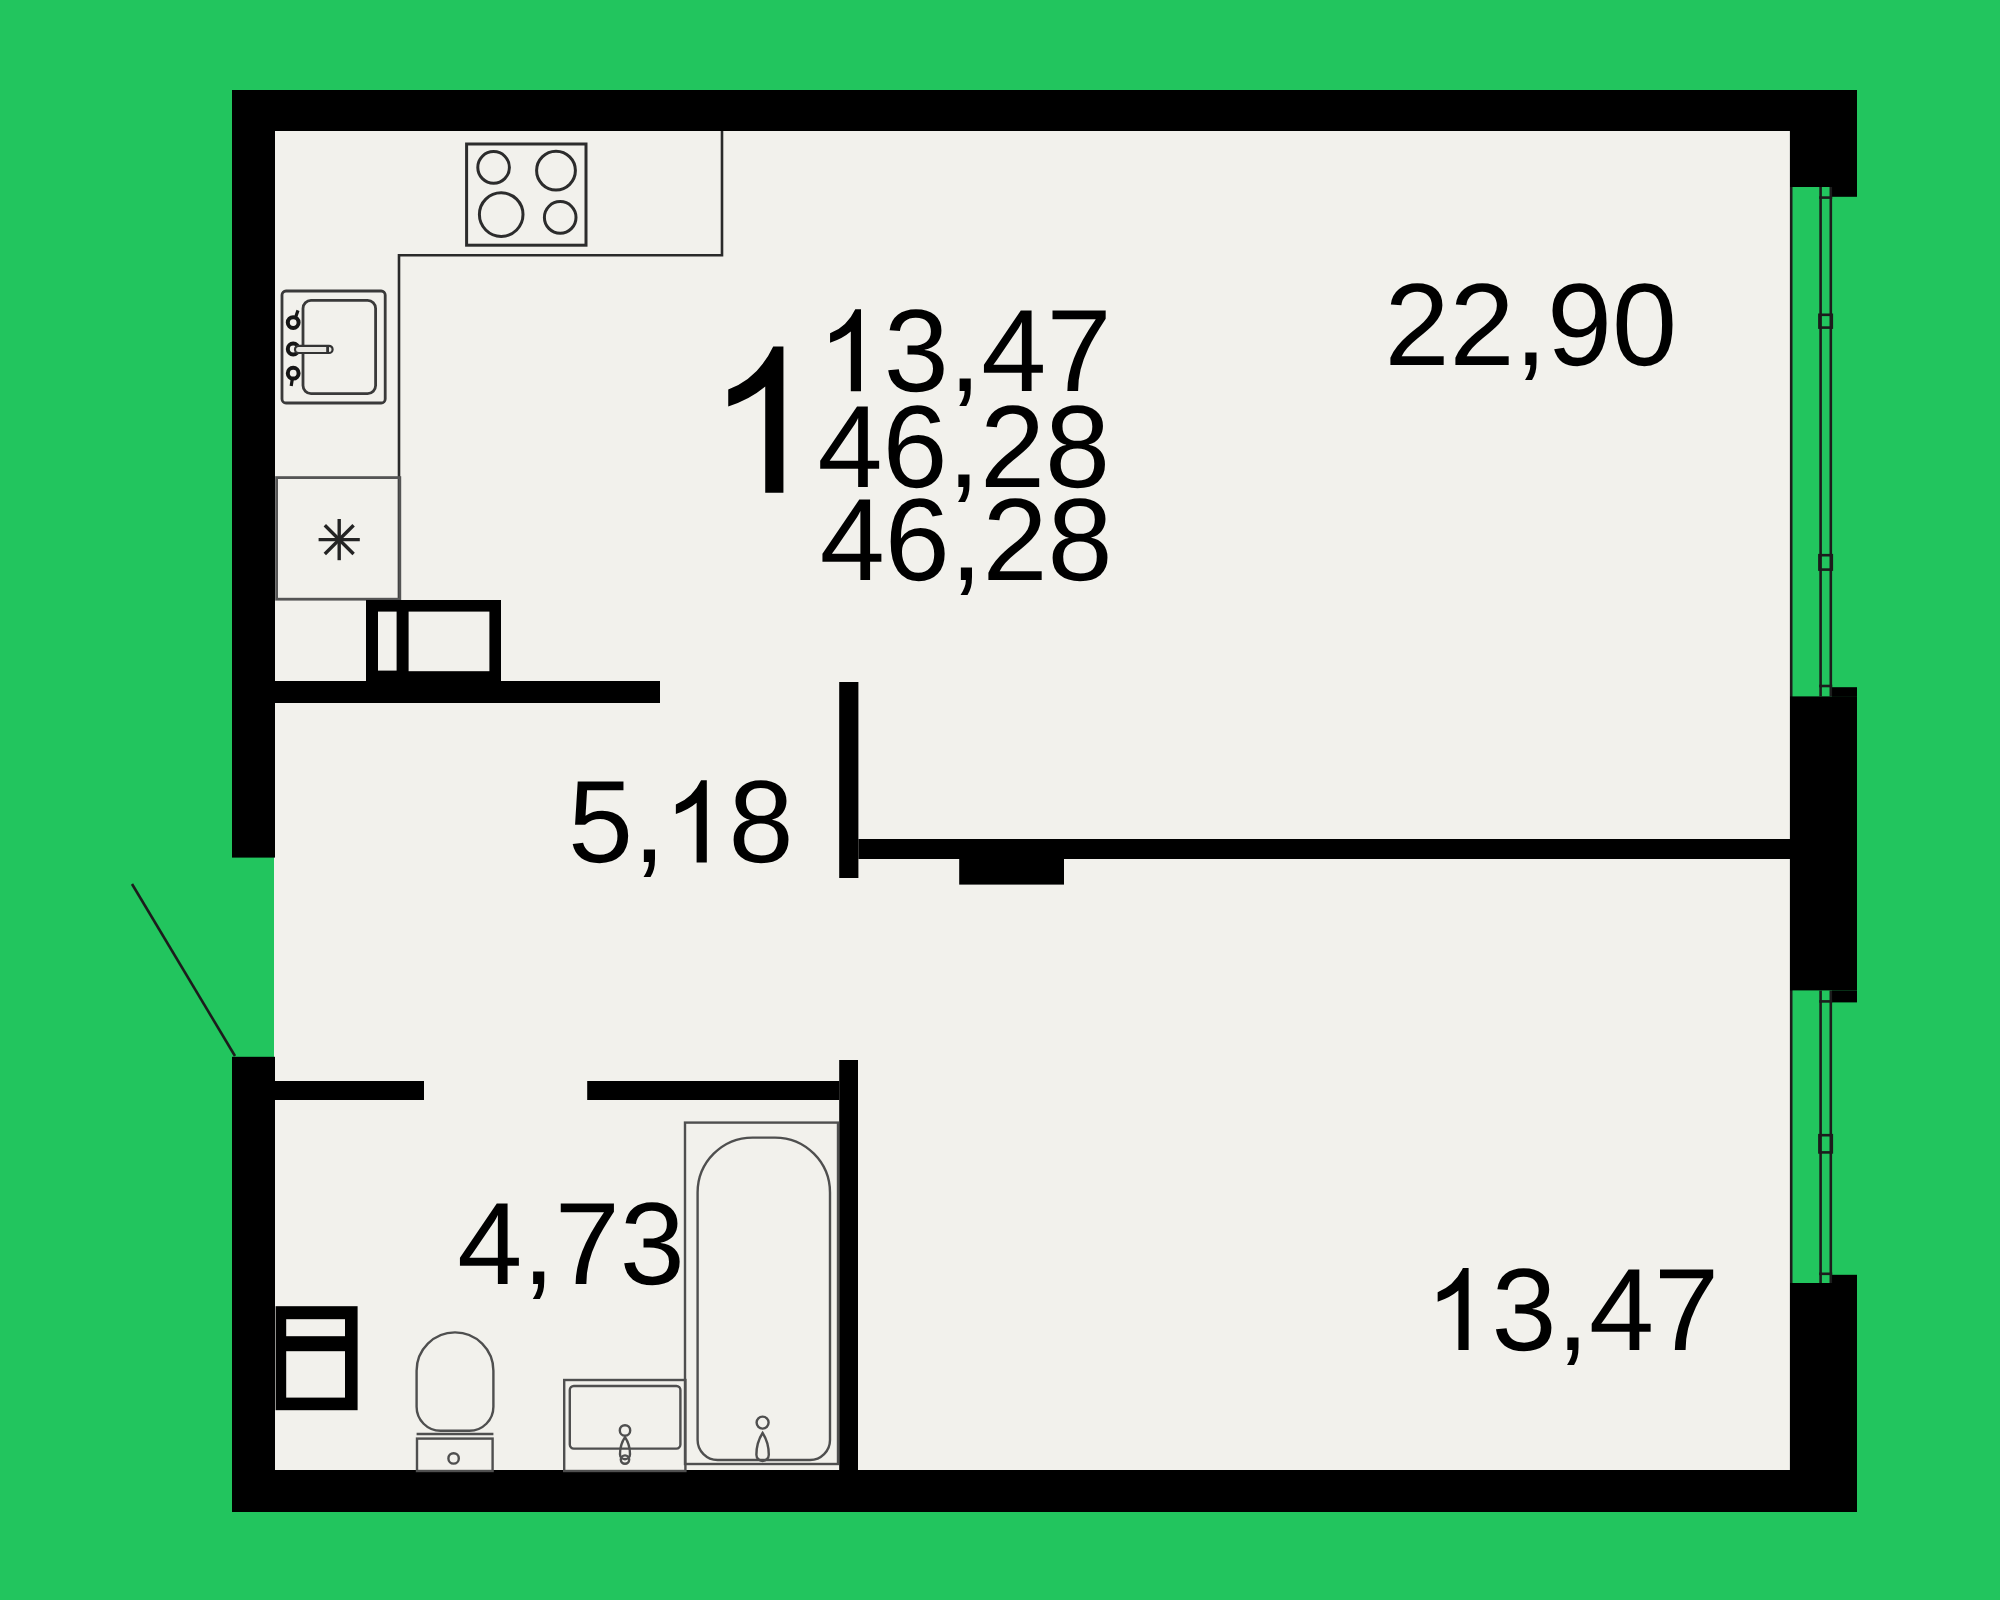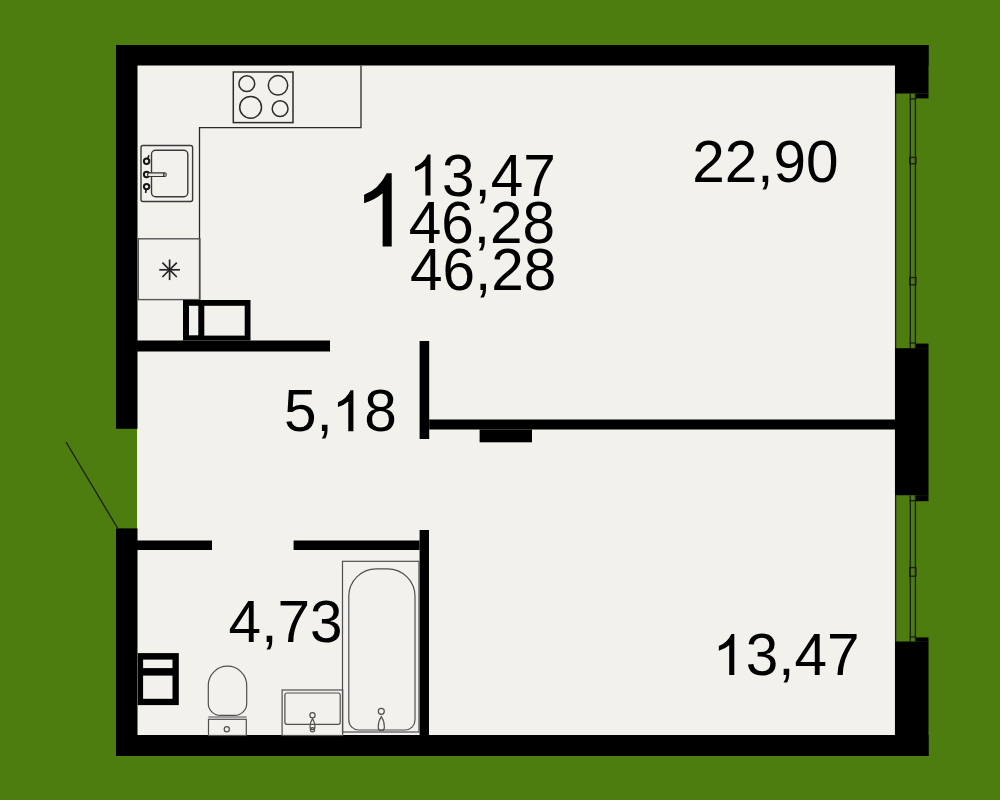--- a/index.html
+++ b/index.html
@@ -1,16 +1,16 @@
 <!DOCTYPE html>
 <html><head>
 <meta charset="utf-8">
 <style>
 html,body{margin:0;padding:0;background:#fff;}
-#wrap{width:1000px;height:800px;position:relative;overflow:hidden;background:#4d7c0f;}
+#wrap{width:1000px;height:800px;position:relative;overflow:hidden;background:#22c55e;}
 svg{display:block;}
 text{font-family:"Liberation Sans",sans-serif;fill:#000;}
 </style>
 </head>
 <body>
 <div id="wrap">
 <svg width="1000" height="800" viewBox="0 0 1000 800">
 
   <rect x="137" y="65" width="758.5" height="670" fill="#f2f1ec"></rect>
 

